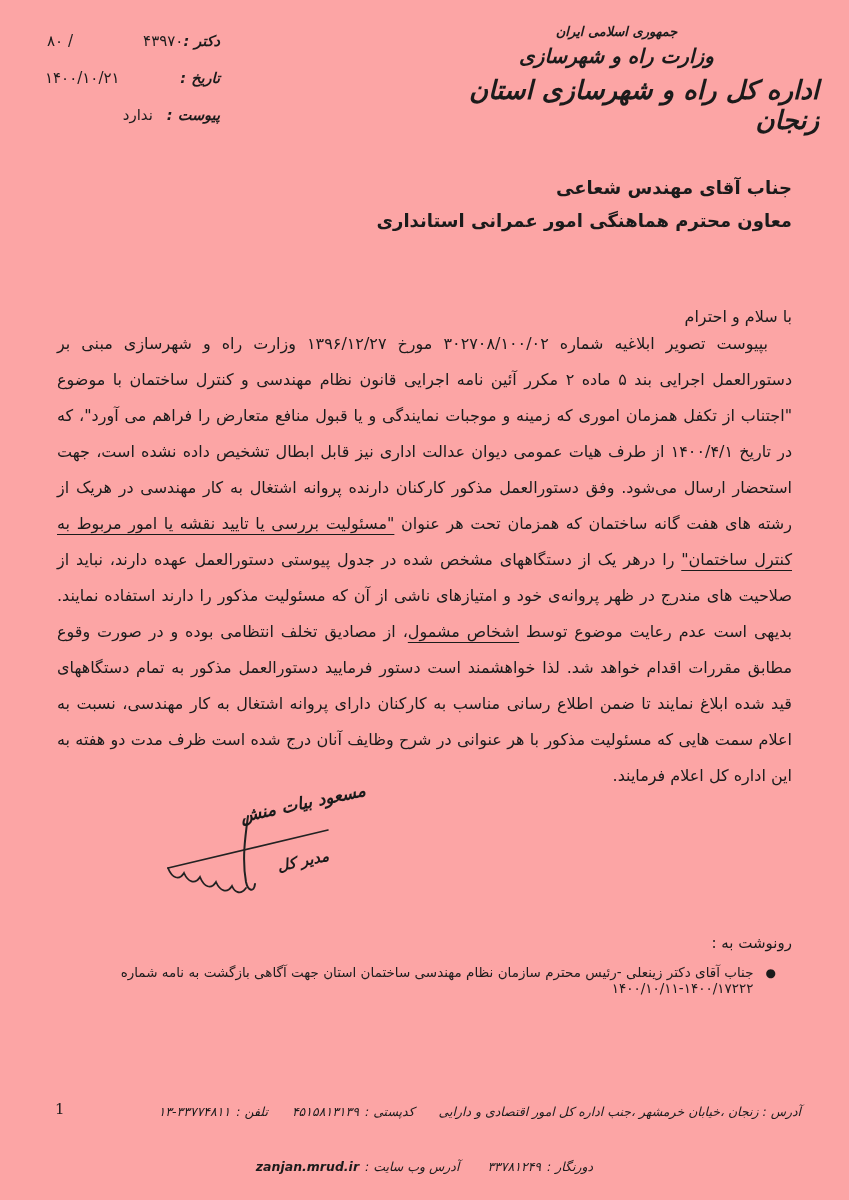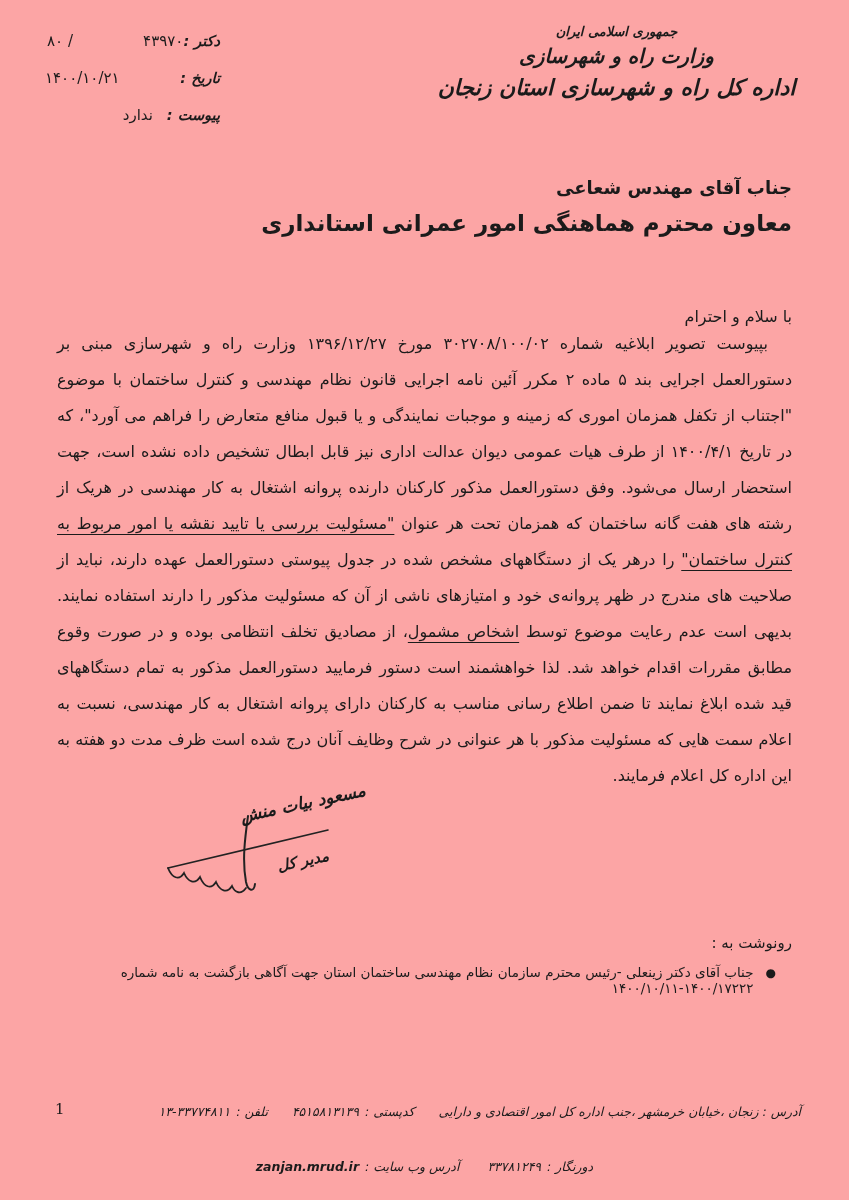--- a/index.html
+++ b/index.html
@@ -16,35 +16,35 @@
   }
 
   
   .letterhead {
     position: absolute; top: 24px; right: 30px; width: 405px;
     display: flex; flex-direction: column; align-items: center;
     font-style: italic; font-weight: bold;
   }
   .lh1 { font-size: 13px; margin-bottom: 5px; }
   .lh2 { font-size: 20px; margin-bottom: 7px; }
-  .lh3 { font-size: 22px; }
+  .lh3 { font-size: 26px; }
 
   
   .meta { position: absolute; top: 32px; left: 45px; width: 175px; }
   .meta-row { display: flex; align-items: baseline; margin-bottom: 14px; height: 23px; }
   .meta-label { font-style: italic; font-weight: bold; font-size: 14.5px; white-space: nowrap; }
   .meta-value { flex: 1; font-size: 15px; }
   .v-split { display: flex; justify-content: space-between; padding-left: 2px; }
   .v-center { text-align: left; }
   .v-near { text-align: right; padding-right: 14px; }
 
   
   .recipient { position: absolute; top: 177px; right: 57px; left: 57px; font-weight: bold; }
   .r1 { font-size: 18px; margin-bottom: 12px; }
-  .r2 { font-size: 23px; margin-bottom: 4px; }
+  .r2 { font-size: 18px; margin-bottom: 4px; }
   .subject { font-size: 16.5px; }
 
   
   .salutation { position: absolute; top: 307px; right: 57px; font-size: 16px; }
   .body-par {
     position: absolute; top: 326px; right: 57px; left: 57px;
     font-size: 16px; line-height: 36px; text-align: justify; text-indent: 24px;
   }
   .us { text-decoration: underline; text-underline-offset: 5px; text-decoration-thickness: 1.2px; }
 

